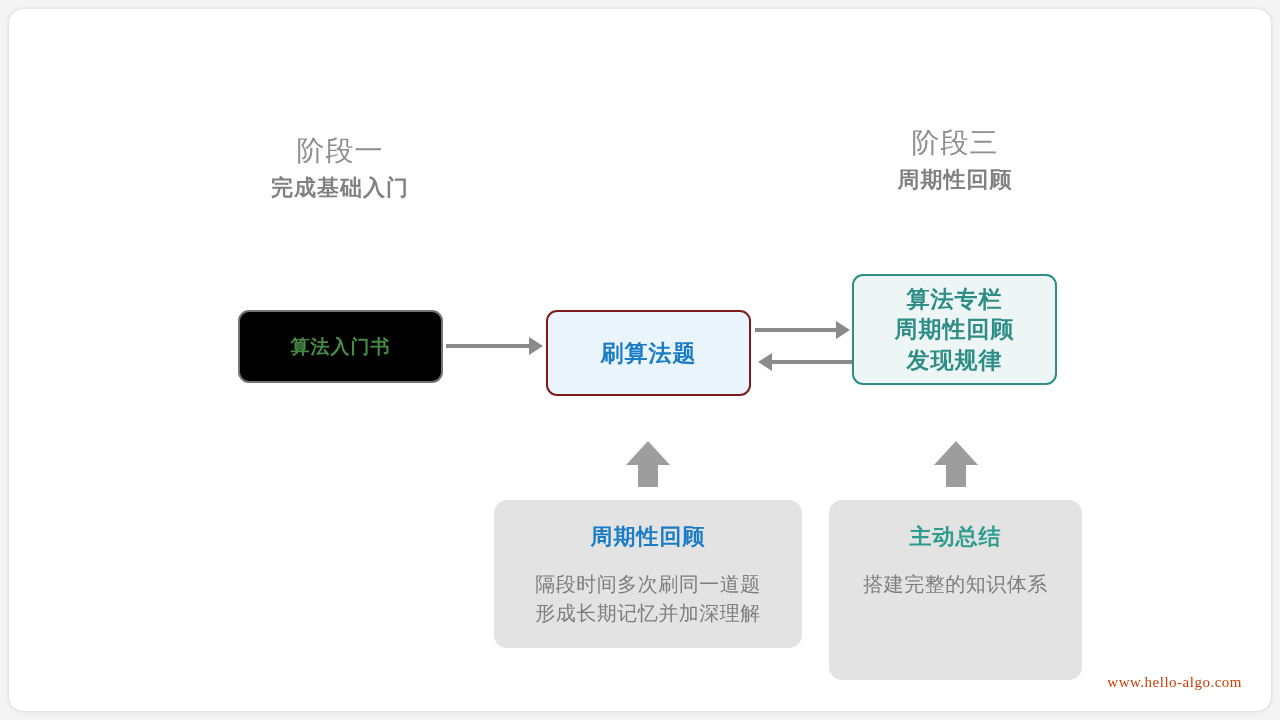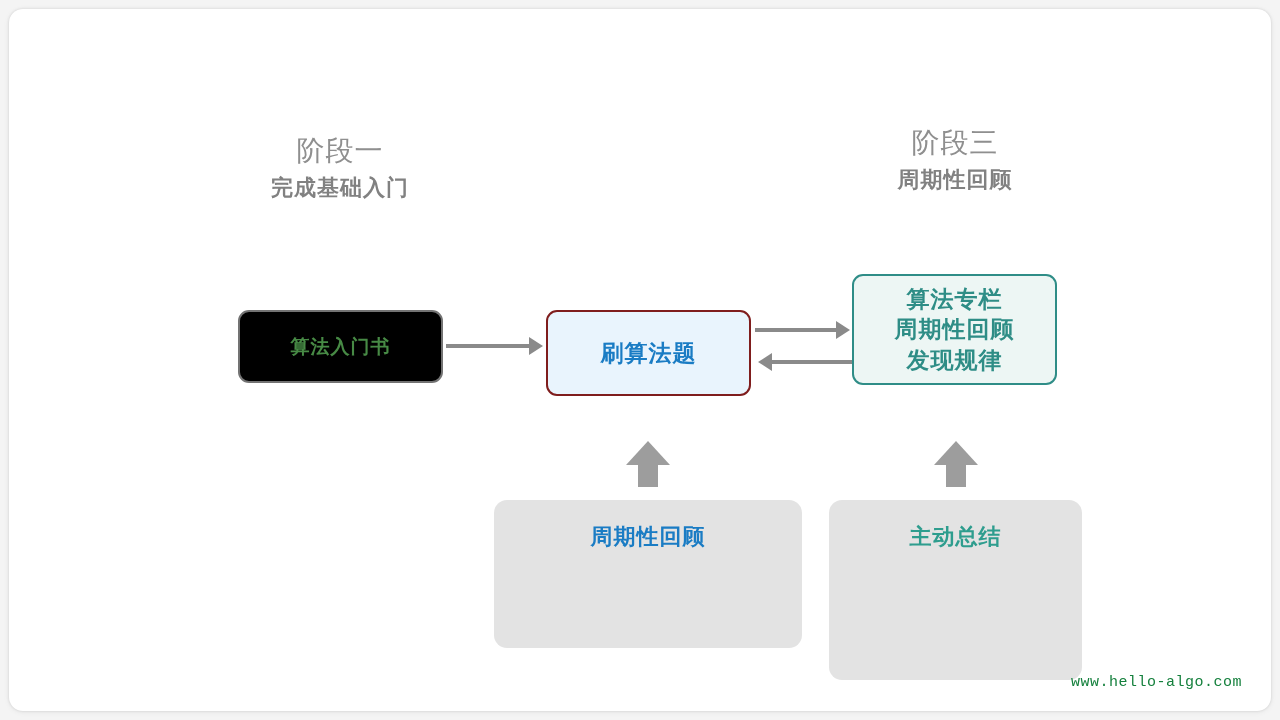--- a/index.html
+++ b/index.html
@@ -147,23 +147,23 @@
     border-left: 22px solid transparent;
     border-right: 22px solid transparent;
     border-bottom: 24px solid #9d9d9d;
   }
 
   
   #watermark {
     position: absolute;
     right: 29px;
     bottom: 20px;
-    font-family: Liberation Mono, monospace;
+    font-family: Liberation Serif, serif;
     font-size: 15px;
-    color: #15803d;
+    color: #c2410c;
     letter-spacing: 0.5px;
   }
 </style>
 </head>
 <body>
 
 <div id="canvas">
 
   <div class="stage-col" style="left:191px; top:128px;">
     <div class="stage-name">阶段一</div>
@@ -208,23 +208,28 @@
     <div class="head"></div>
   </div>
 
   <div class="up-arrow" style="left:925px; top:432px; width:44px; height:46px;">
     <div class="shaft"></div>
     <div class="head"></div>
   </div>
 
   <div class="note" id="note-review">
     <div class="note-title">周期性回顾</div>
+    <div class="note-body">
+      <div>隔段时间多次刷同一道题</div>
+      <div>形成长期记忆并加深理解</div>
+    </div>
   </div>
 
   <div class="note" id="note-summary">
     <div class="note-title">主动总结</div>
     <div class="note-body">
+      <div>搭建完整的知识体系</div>
     </div>
   </div>
 
   <div id="watermark">www.hello-algo.com</div>
 
 </div>
 
 </body></html>

